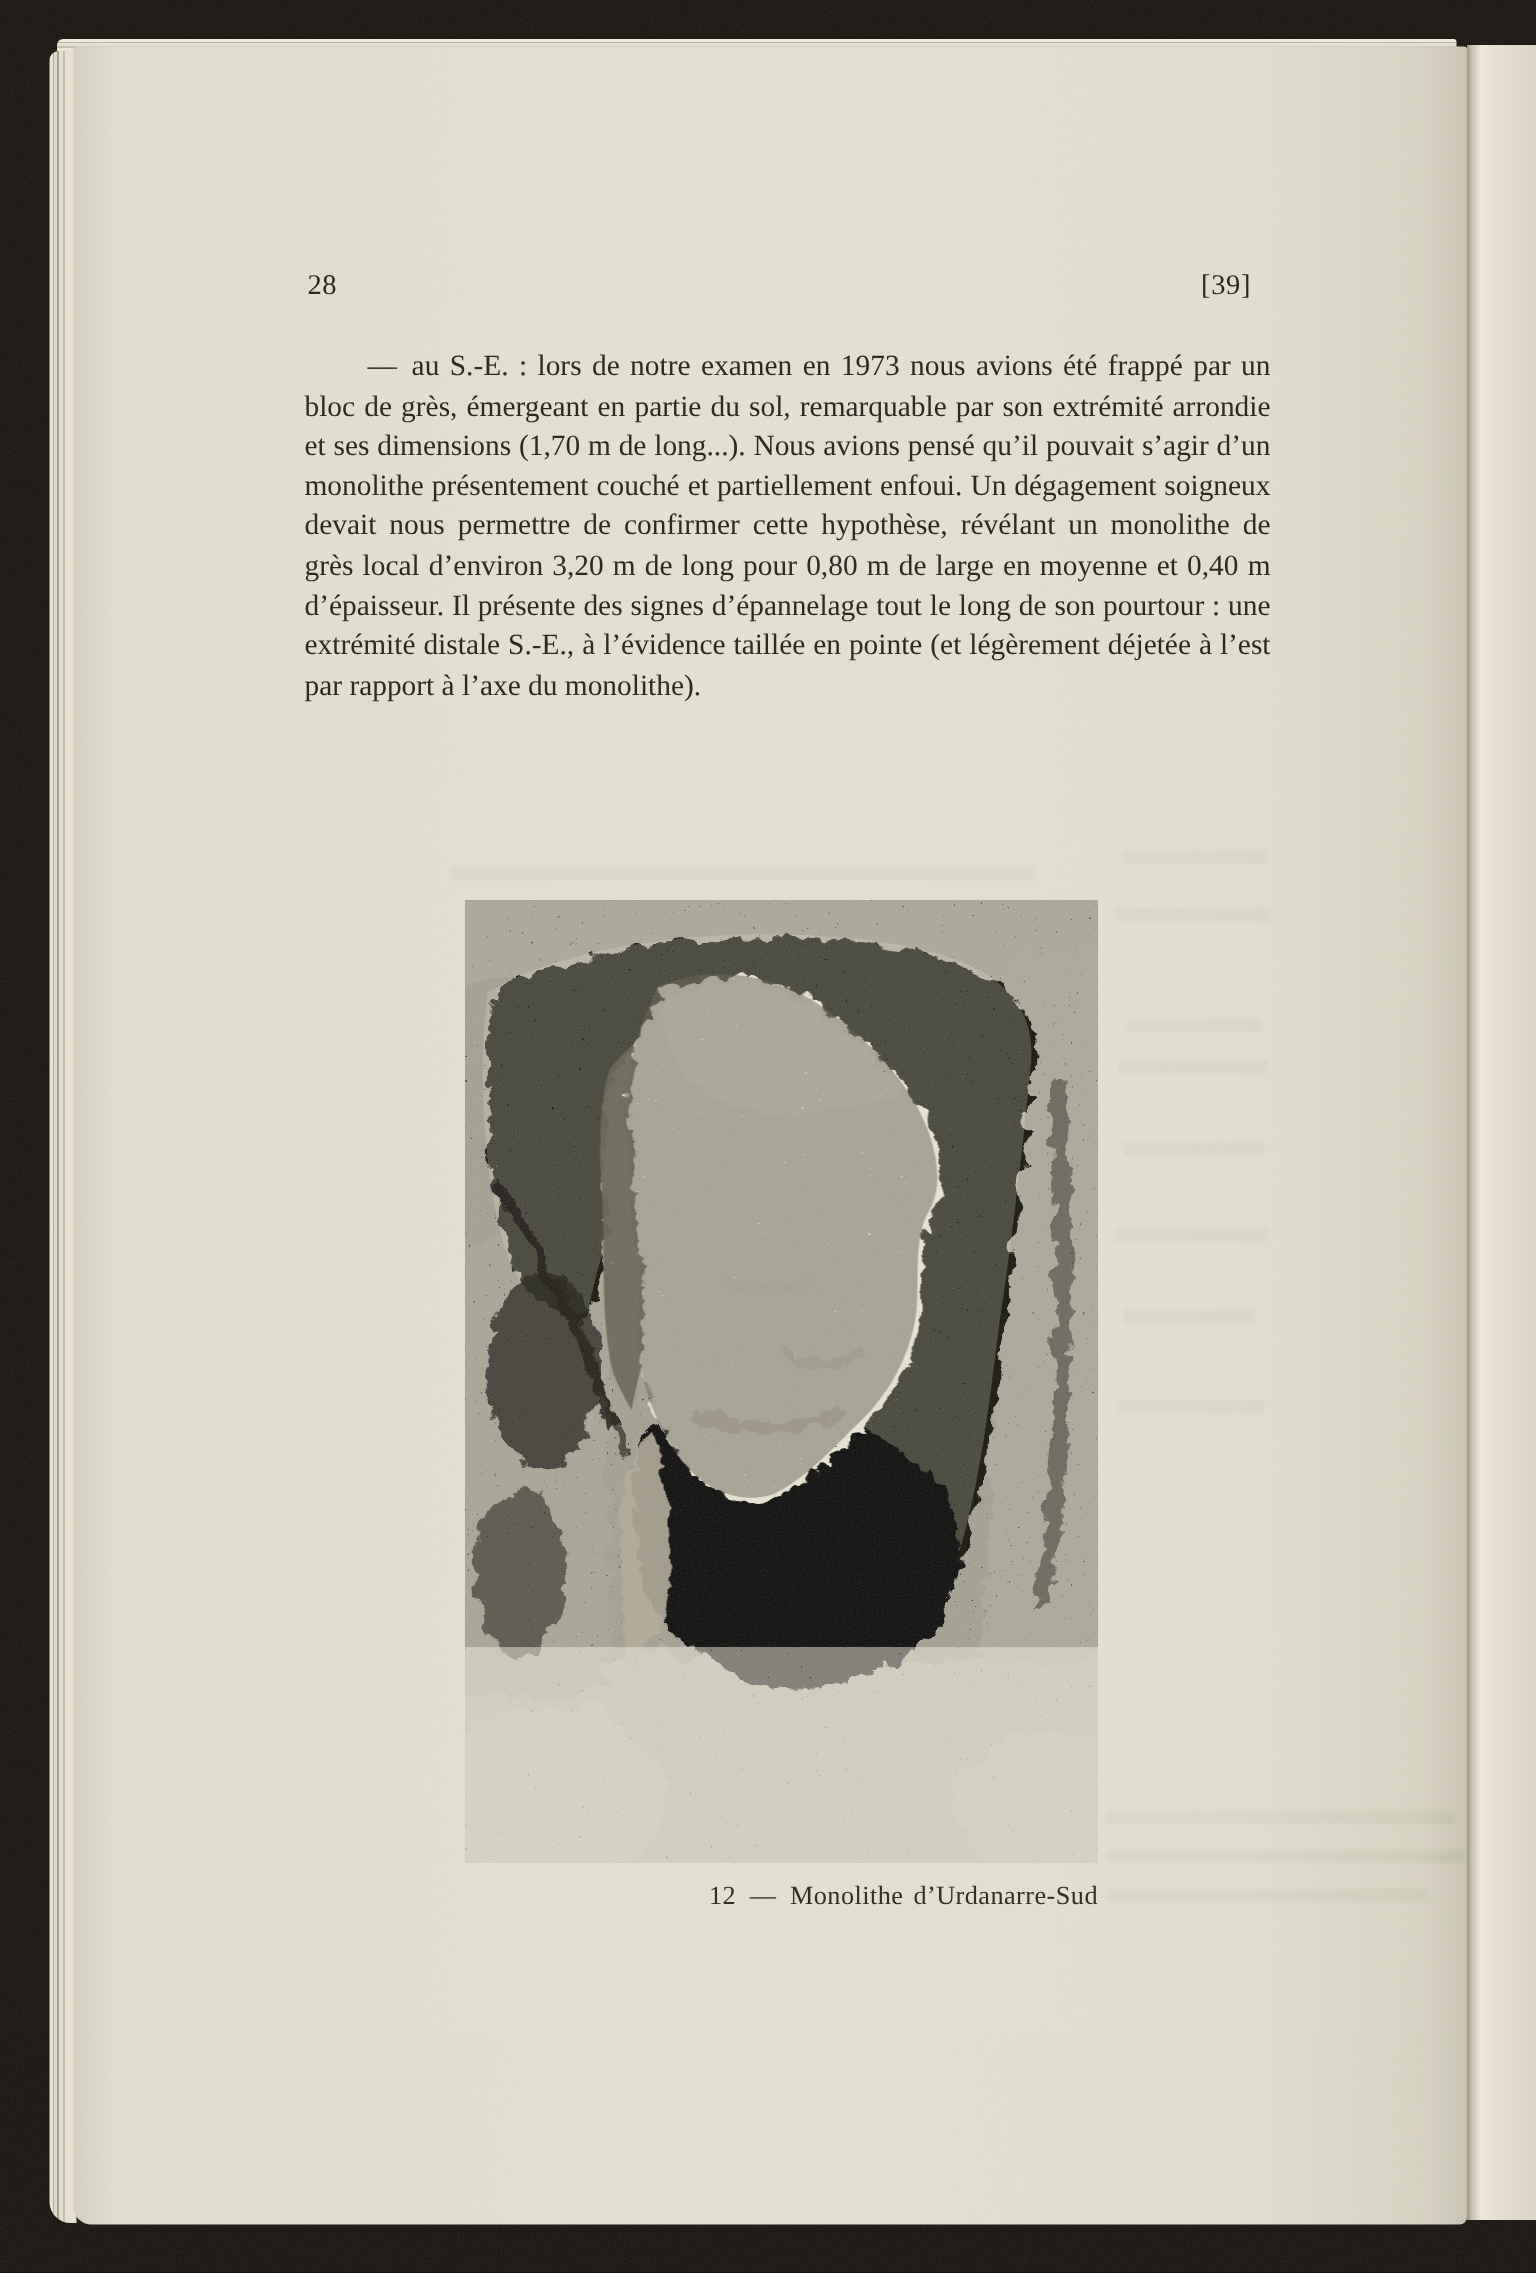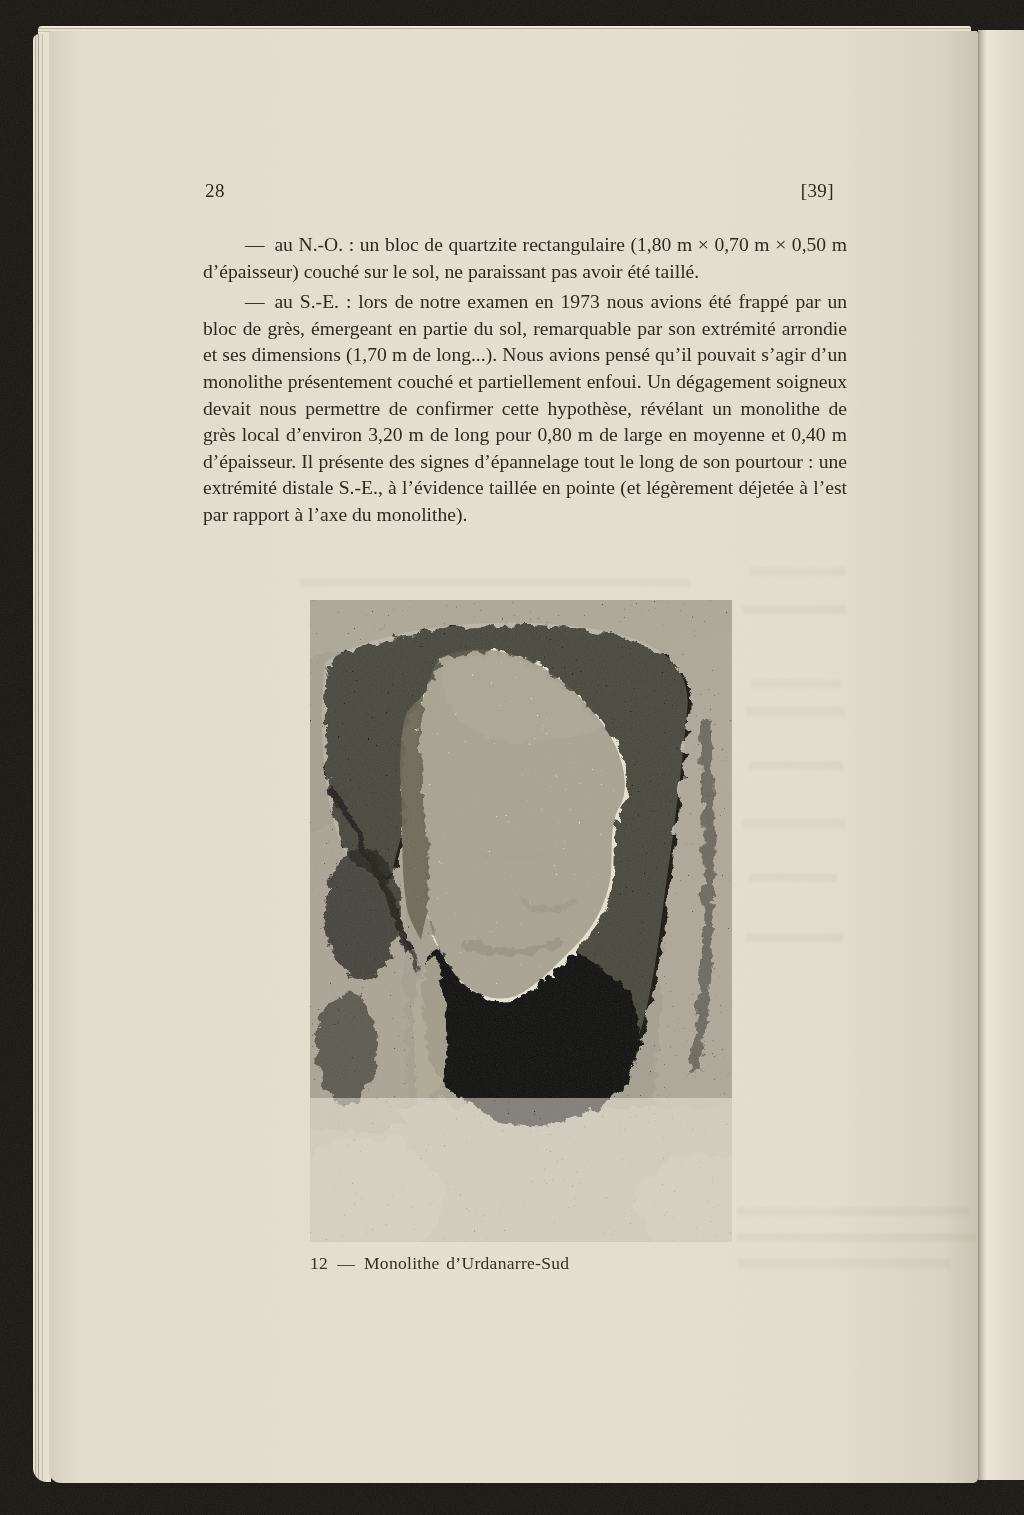--- a/index.html
+++ b/index.html
@@ -48,21 +48,21 @@
     font-size:19.6px;line-height:26.6px;color:#2e2a22;
     text-align:justify;
   }
   .textblock p{margin:0;text-indent:42px;}
   .textblock p + p{margin-top:4px;}
   
   .figure{position:absolute;left:261px;top:569px;width:422px;height:642px;}
   .figure svg{display:block;}
   .caption{
     position:absolute;left:261px;top:1222px;width:422px;
-    text-align:left;font-size:17.5px;color:#332e26;letter-spacing:.3px;word-spacing:2px;
+    text-align:right;font-size:17.5px;color:#332e26;letter-spacing:.3px;word-spacing:2px;
   }
   
   .ghost{position:absolute;background:#7d8468;opacity:.07;filter:blur(1.2px);border-radius:2px;}
 </style>
 </head>
 <body>
 
 <div class="scene">
 
   <svg class="backdrop-noise">
@@ -101,21 +101,20 @@
       <div class="ghost" style="left:688px;top:1202px;width:240px;height:9px;"></div>
       <div class="ghost" style="left:688px;top:1228px;width:214px;height:9px;"></div>
     </div>
 
     <div class="header">
       <span class="num">28</span>
       <span class="bracket">[39]</span>
     </div>
 
     <div class="textblock">
-      <p>— au N.-O. : un bloc de quartzite rectangulaire (1,80 m × 0,70 m × 0,50 m d’épaisseur) couché sur le sol, ne paraissant pas avoir été taillé.</p>
       <p>— au S.-E. : lors de notre examen en 1973 nous avions été frappé par un bloc de grès, émergeant en partie du sol, remarquable par son extrémité arrondie et ses dimensions (1,70 m de long...). Nous avions pensé qu’il pouvait s’agir d’un monolithe présentement couché et partiellement enfoui. Un dégagement soigneux devait nous permettre de confirmer cette hypothèse, révélant un monolithe de grès local d’environ 3,20 m de long pour 0,80 m de large en moyenne et 0,40 m d’épaisseur. Il présente des signes d’épannelage tout le long de son pourtour : une extrémité distale S.-E., à l’évidence taillée en pointe (et légèrement déjetée à l’est par rapport à l’axe du monolithe).</p>
     </div>
 
     <div class="figure">
       <svg viewBox="0 0 422 642" width="422" height="642">
         <defs>
           <filter id="rough" x="-20%" y="-20%" width="140%" height="140%">
             <feTurbulence type="turbulence" baseFrequency="0.045" numOctaves="3" seed="5" result="t"></feTurbulence>
             <feDisplacementMap in="SourceGraphic" in2="t" scale="13" xChannelSelector="R" yChannelSelector="G"></feDisplacementMap>
           </filter>

